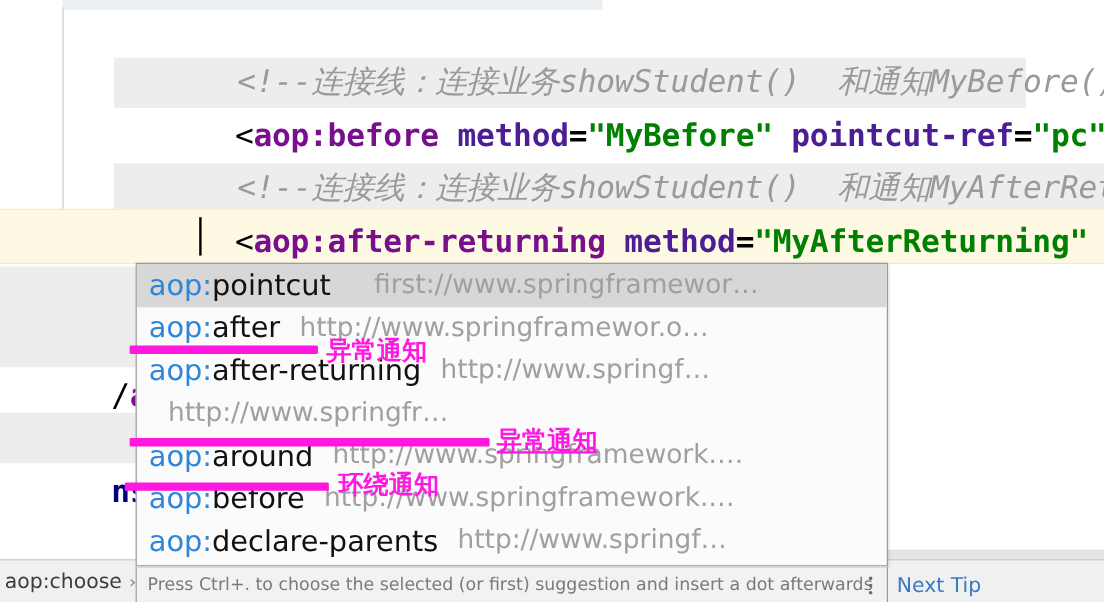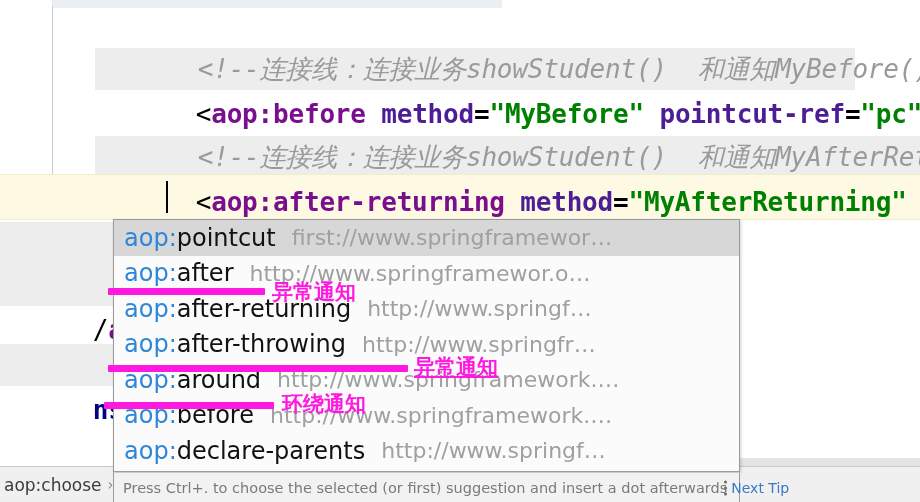--- a/index.html
+++ b/index.html
@@ -98,21 +98,21 @@
   }
   .sug-row {
     position: relative;
     height: 35.5px;
     display: flex;
     align-items: center;
     padding-left: 10px;
     box-sizing: border-box;
     font-family: "DejaVu Sans", sans-serif;
   }
-  .sug-row.selected { background: #d7d7d7; }
+  .sug-row.selected { background: #d7d7d7; gap: 20px; }
   .sug-name {
     font-size: 24px;
     color: #111111;
     white-space: pre;
     font-family: "DejaVu Sans", sans-serif;
   }
   .sug-name .pfx { color: #2e86d8; }
   .sug-url {
     font-size: 22px;
     color: #a0a0a0;
@@ -171,23 +171,23 @@
     z-index: 6;
   }
   .tip-text {
     font-family: "DejaVu Sans", sans-serif;
     font-size: 14.5px;
     color: #7a7a7a;
     white-space: nowrap;
   }
   .tip-link {
     font-family: "DejaVu Sans", sans-serif;
-    font-size: 14px;
+    font-size: 17px;
     color: #3a78c8;
-    margin-left: 4px;
+    margin-left: 20px;
     white-space: nowrap;
     cursor: pointer;
   }
   .kebab {
     position: absolute;
     right: 12px; top: 50%;
     transform: translateY(-50%);
     display: flex; flex-direction: column; gap: 3px;
   }
   .kebab i { display: block; width: 3px; height: 3px; background: #6b6b6b; border-radius: 50%; }
@@ -271,21 +271,20 @@
         </div>
         <div class="sug-row">
           <span class="sug-name"><span class="pfx">aop:</span>after</span>
           <span class="sug-url">http://www.springframewor.o…</span>
         </div>
         <div class="sug-row">
           <span class="sug-name"><span class="pfx">aop:</span>after-returning</span>
           <span class="sug-url">http://www.springf…</span>
         </div>
         <div class="sug-row">
-          <span class="sug-name"><span class="pfx">aop:</span>after-throwing</span>
           <span class="sug-url">http://www.springfr…</span>
         </div>
         <div class="sug-row">
           <span class="sug-name"><span class="pfx">aop:</span>around</span>
           <span class="sug-url">http://www.springframework.…</span>
         </div>
         <div class="sug-row">
           <span class="sug-name"><span class="pfx">aop:</span>before</span>
           <span class="sug-url">http://www.springframework.…</span>
         </div>

